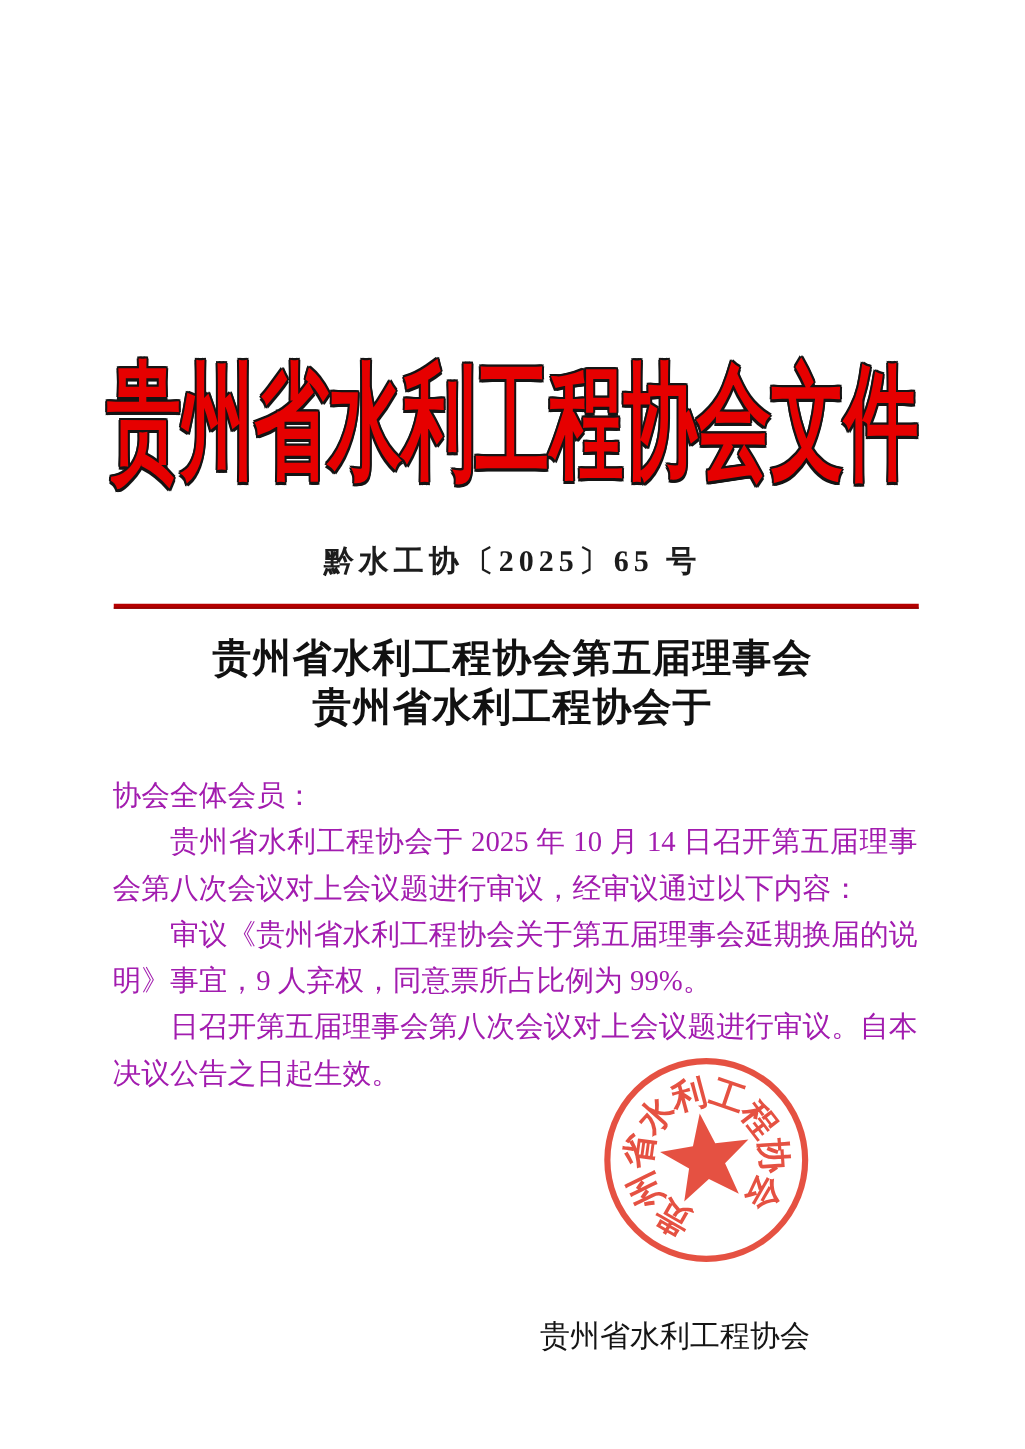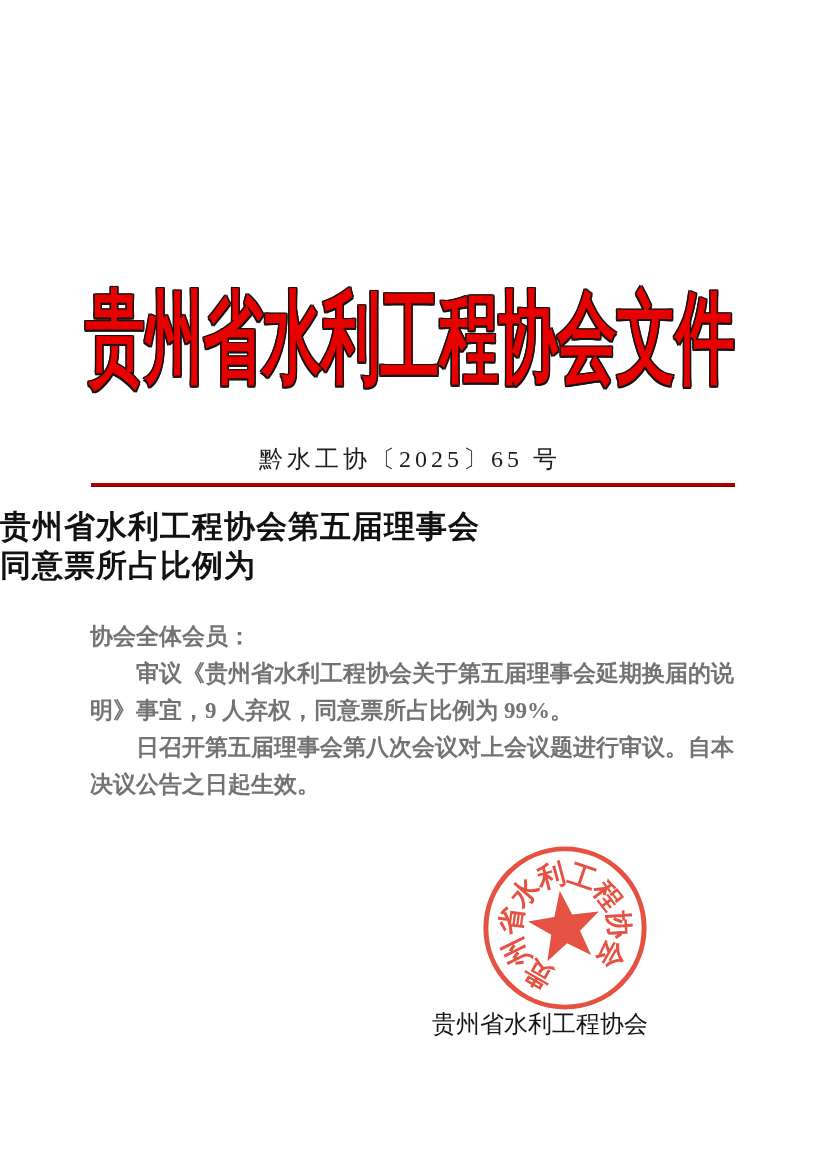--- a/index.html
+++ b/index.html
@@ -27,50 +27,50 @@
     transform:scaleY(1.7);
     transform-origin:center top;
     white-space:nowrap;
     text-shadow:
       1.6px 0 0 #141414, -1.6px 0 0 #141414,
       0 1px 0 #141414, 0 -1px 0 #141414,
       1.2px 1px 0 #141414, -1.2px 1px 0 #141414,
       1.2px -1px 0 #141414, -1.2px -1px 0 #141414;
   }
   .doc-number{
-    position:absolute;top:443px;left:0;width:100%;
+    position:absolute;top:433px;left:0;width:100%;
     text-align:center;
     font-size:24px;letter-spacing:4px;
     color:var(--ink-black);
     white-space:nowrap;
+    font-weight:bold;
   }
   .red-rule{
     position:absolute;top:483px;left:91px;width:644px;height:3px;
     background:var(--rule-red);
     border-bottom:1px solid #8a0000;
   }
   .doc-title{
     position:absolute;top:507px;left:0;width:100%;
-    text-align:left;
+    text-align:center;
     font-weight:bold;
     font-size:31px;line-height:39px;
     letter-spacing:1px;
     color:#111;
   }
   .body-text{
     position:absolute;top:618px;left:90px;width:644px;
     font-size:23px;line-height:37px;
     text-align:justify;
-    color:#737373;
-    font-weight:bold;
+    color:#a21caf;
   }
   .body-text p{margin:0;text-indent:2em;}
   .body-text p.salutation{text-indent:0;}
   .signature-block{
-    position:absolute;top:1006px;left:400px;width:280px;
+    position:absolute;top:1052px;left:400px;width:280px;
     text-align:center;
     font-size:24px;line-height:36px;
     color:#151515;
     white-space:nowrap;
   }
   .seal{
     position:absolute;top:839px;left:476px;width:178px;height:178px;
     opacity:0.88;
   }
   .seal text{
@@ -87,25 +87,26 @@
 <div class="page">
 
   <div class="header-title">贵州省水利工程协会文件</div>
 
   <div class="doc-number">黔水工协〔2025〕65 号</div>
 
   <div class="red-rule"></div>
 
   <div class="doc-title">
     <div>贵州省水利工程协会第五届理事会</div>
-    <div>同意票所占比例为</div>
+    <div>贵州省水利工程协会于</div>
   </div>
 
   <div class="body-text">
     <p class="salutation">协会全体会员：</p>
+    <p>贵州省水利工程协会于 2025 年 10 月 14 日召开第五届理事会第八次会议对上会议题进行审议，经审议通过以下内容：</p>
     <p>审议《贵州省水利工程协会关于第五届理事会延期换届的说明》事宜，9 人弃权，同意票所占比例为 99%。</p>
     <p>日召开第五届理事会第八次会议对上会议题进行审议。自本决议公告之日起生效。</p>
   </div>
 
   <div class="signature-block">
     <div>贵州省水利工程协会</div>
   </div>
 
   <svg class="seal" viewBox="-90 -90 180 180" aria-hidden="true">
     <circle cx="0" cy="0" r="80" fill="none" stroke="#e23a28" stroke-width="5"></circle>

